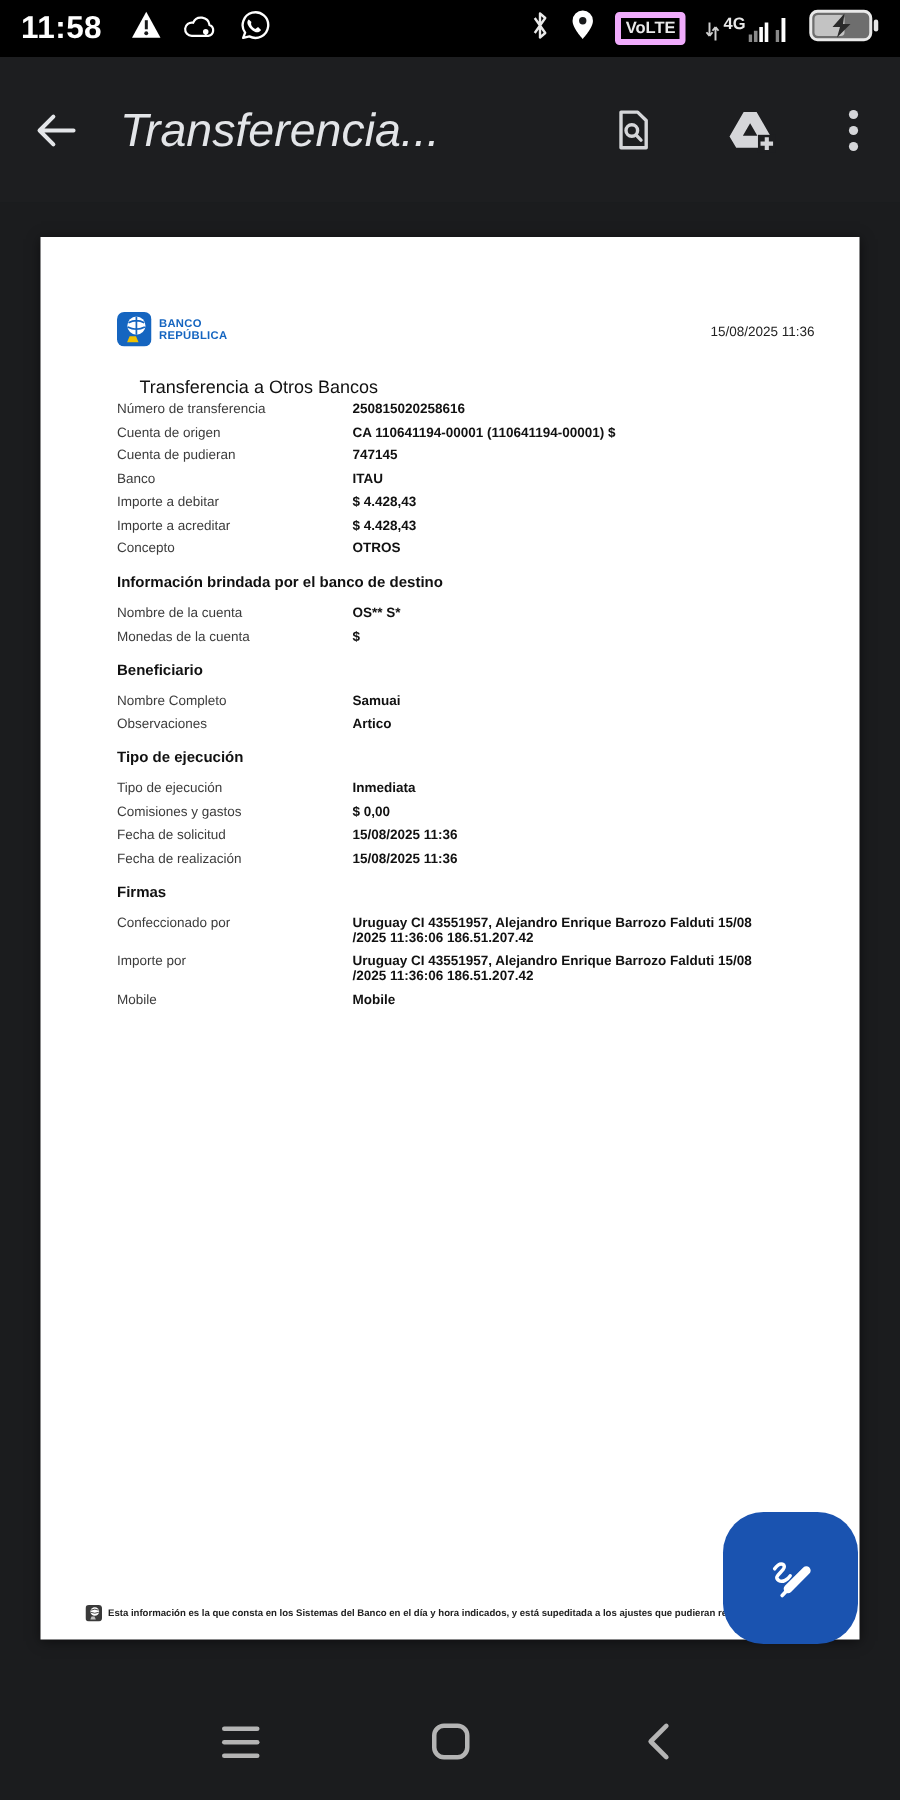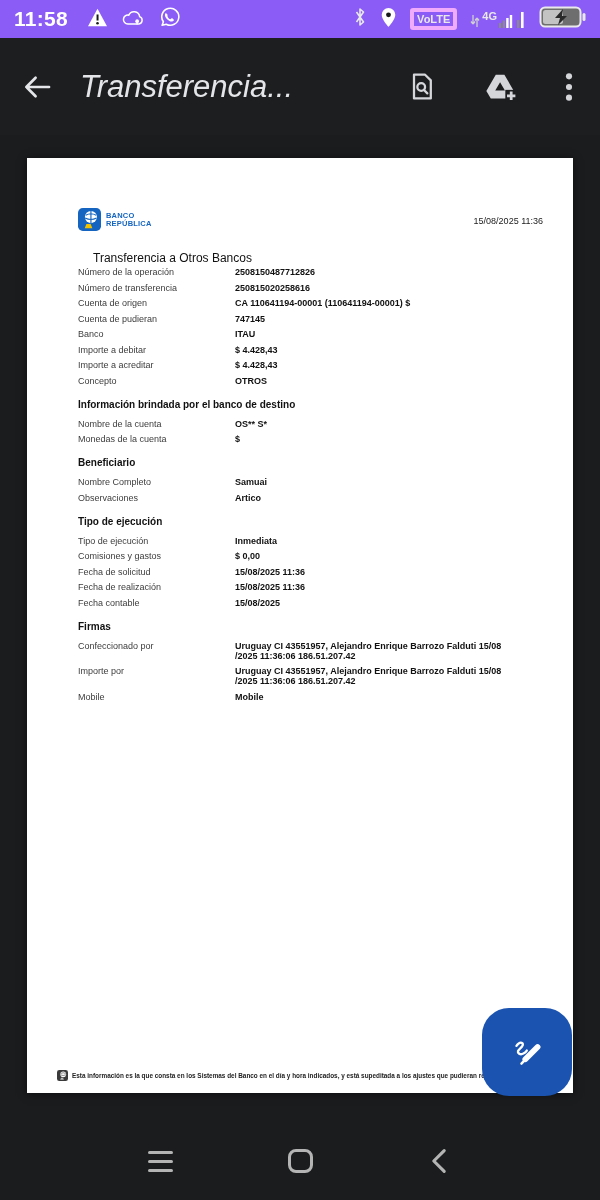--- a/index.html
+++ b/index.html
@@ -1,21 +1,21 @@
 <!DOCTYPE html>
 <html><head>
 <meta charset="utf-8">
 <style>
   html,body{margin:0;padding:0;background:#000;}
   *{box-sizing:border-box;}
   .screen{position:relative;width:600px;height:1200px;background:#1b1c1e;overflow:hidden;
           font-family:"Liberation Sans",sans-serif;}
 
   
-  .status-bar{position:absolute;top:0;left:0;right:0;height:38px;background:#8b5cf6;
+  .status-bar{position:absolute;top:0;left:0;right:0;height:38px;background:#000000;
               display:flex;align-items:center;padding:0 14px;gap:13px;color:#fff;}
   .sb-time{font-size:21px;font-weight:700;letter-spacing:.3px;margin-right:6px;}
   .sb-spacer{flex:1;}
   .volte-badge{border:4px solid #f0abfc;border-radius:3px;font-size:11px;font-weight:700;
                padding:0 3px;line-height:14px;color:#e9e9e9;}
   .net-cluster{display:flex;align-items:flex-end;gap:2px;}
   .net-label{font-size:11px;font-weight:700;color:#e9e9e9;line-height:11px;transform:translateY(-6px);}
 
   
   .app-bar{position:absolute;top:38px;left:0;right:0;height:97px;background:#1d1e20;
@@ -172,24 +172,20 @@
           </div>
         </div>
         <span class="doc-date">15/08/2025 11:36</span>
       </div>
 
       <h2 class="doc-title">Transferencia a Otros Bancos</h2>
 
       <div class="doc-body">
           <div class="doc-section">
             <div class="field-row">
-              <span class="field-label">Número de la operación</span>
-              <span class="field-value">2508150487712826</span>
-            </div>
-            <div class="field-row">
               <span class="field-label">Número de transferencia</span>
               <span class="field-value">250815020258616</span>
             </div>
             <div class="field-row">
               <span class="field-label">Cuenta de origen</span>
               <span class="field-value">CA 110641194-00001 (110641194-00001) $</span>
             </div>
             <div class="field-row">
               <span class="field-label">Cuenta de pudieran</span>
               <span class="field-value">747145</span>
@@ -243,24 +239,20 @@
               <span class="field-label">Comisiones y gastos</span>
               <span class="field-value">$ 0,00</span>
             </div>
             <div class="field-row">
               <span class="field-label">Fecha de solicitud</span>
               <span class="field-value">15/08/2025 11:36</span>
             </div>
             <div class="field-row">
               <span class="field-label">Fecha de realización</span>
               <span class="field-value">15/08/2025 11:36</span>
-            </div>
-            <div class="field-row">
-              <span class="field-label">Fecha contable</span>
-              <span class="field-value">15/08/2025</span>
             </div>
           </div>
           <div class="doc-section">
             <h3 class="sec-heading">Firmas</h3>
             <div class="field-row">
               <span class="field-label">Confeccionado por</span>
               <span class="field-value">Uruguay CI 43551957, Alejandro Enrique Barrozo Falduti 15/08
 /2025 11:36:06 186.51.207.42</span>
             </div>
             <div class="field-row">

